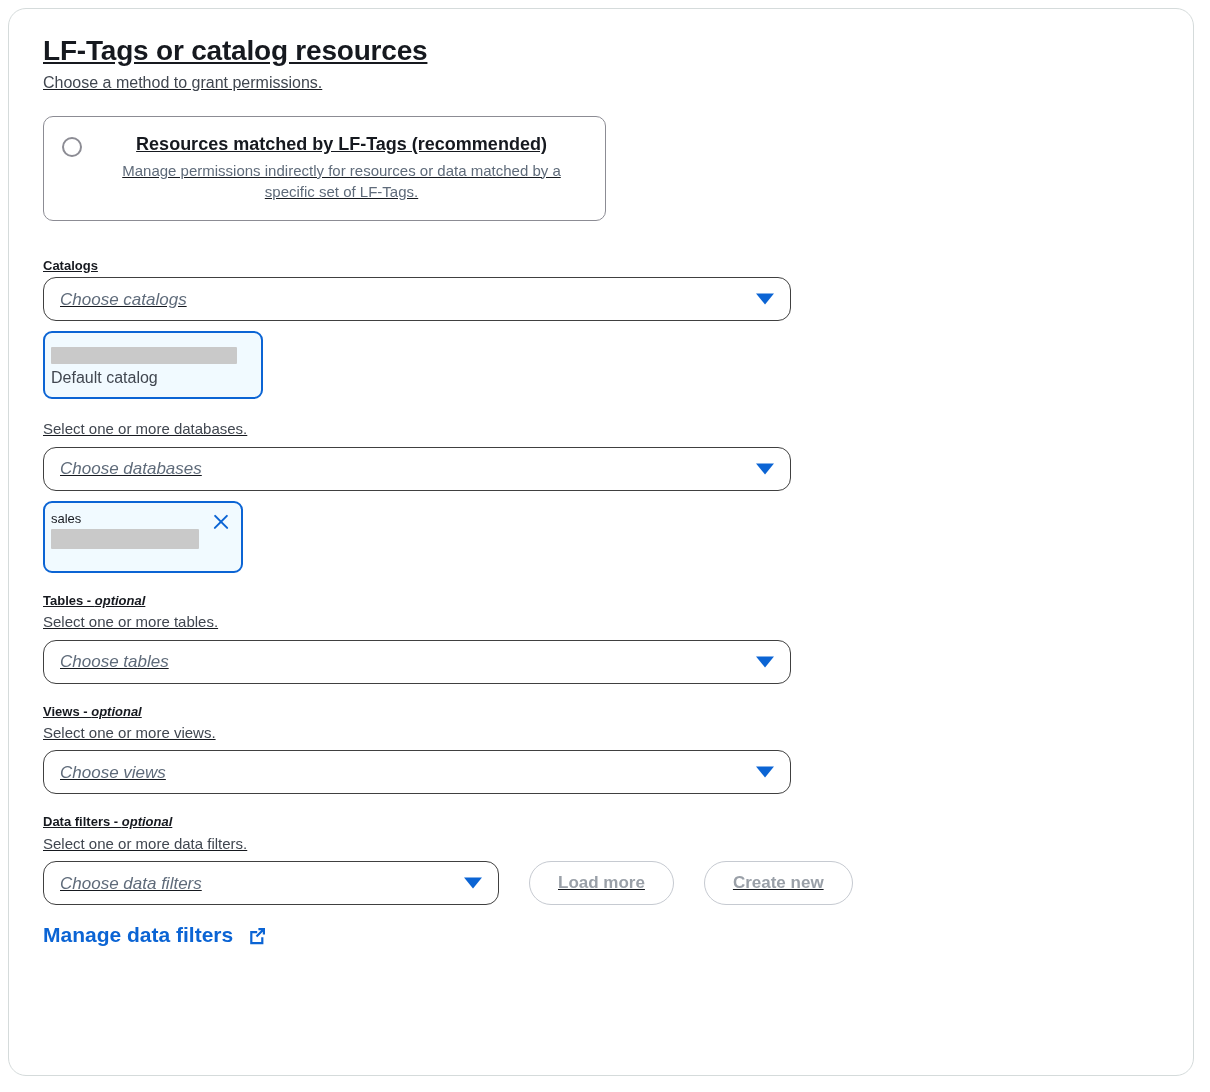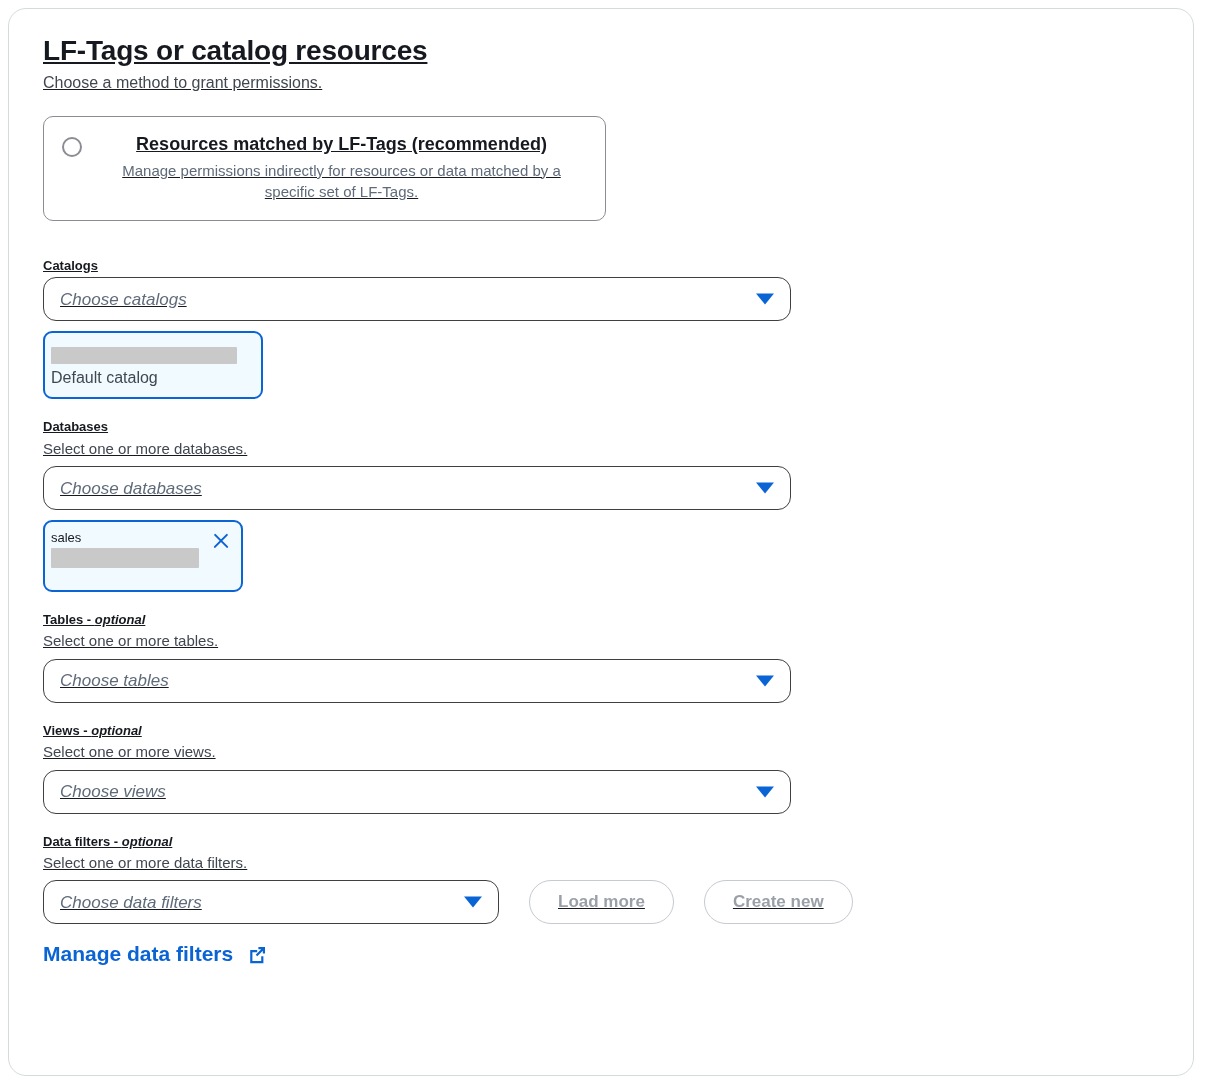--- a/index.html
+++ b/index.html
@@ -284,21 +284,20 @@
       </div>
       <div class="chip-wrap">
         <div class="chip chip-catalog">
           <span class="redacted cat"></span>
           <div class="chip-sub">Default catalog</div>
         </div>
       </div>
     </div>
 
     <div class="field">
-      <div class="field-label">Databases</div>
       <div class="field-desc">Select one or more databases.</div>
       <div class="select">
         <span class="select-placeholder">Choose databases</span>
         <span class="caret"></span>
       </div>
       <div class="chip-wrap">
         <div class="chip chip-db">
           <div class="chip-title">sales</div>
           <span class="redacted db"></span>
           <span class="chip-close"></span>

